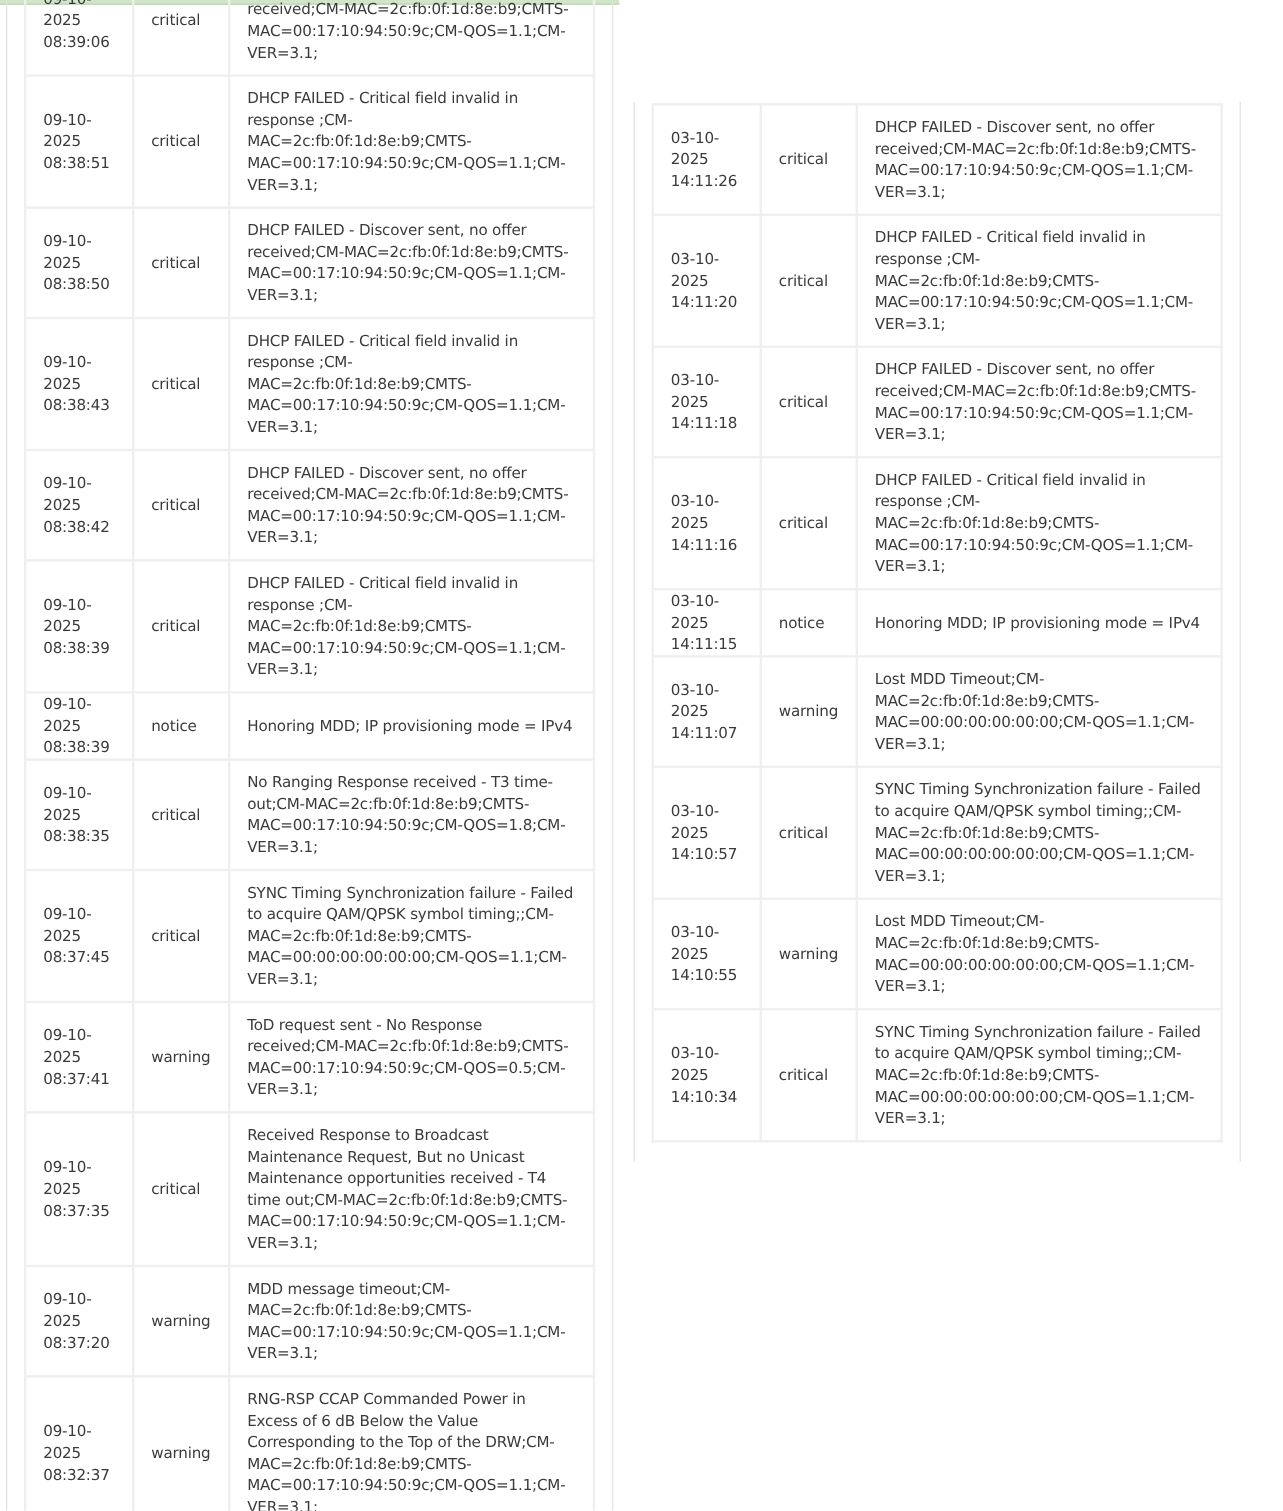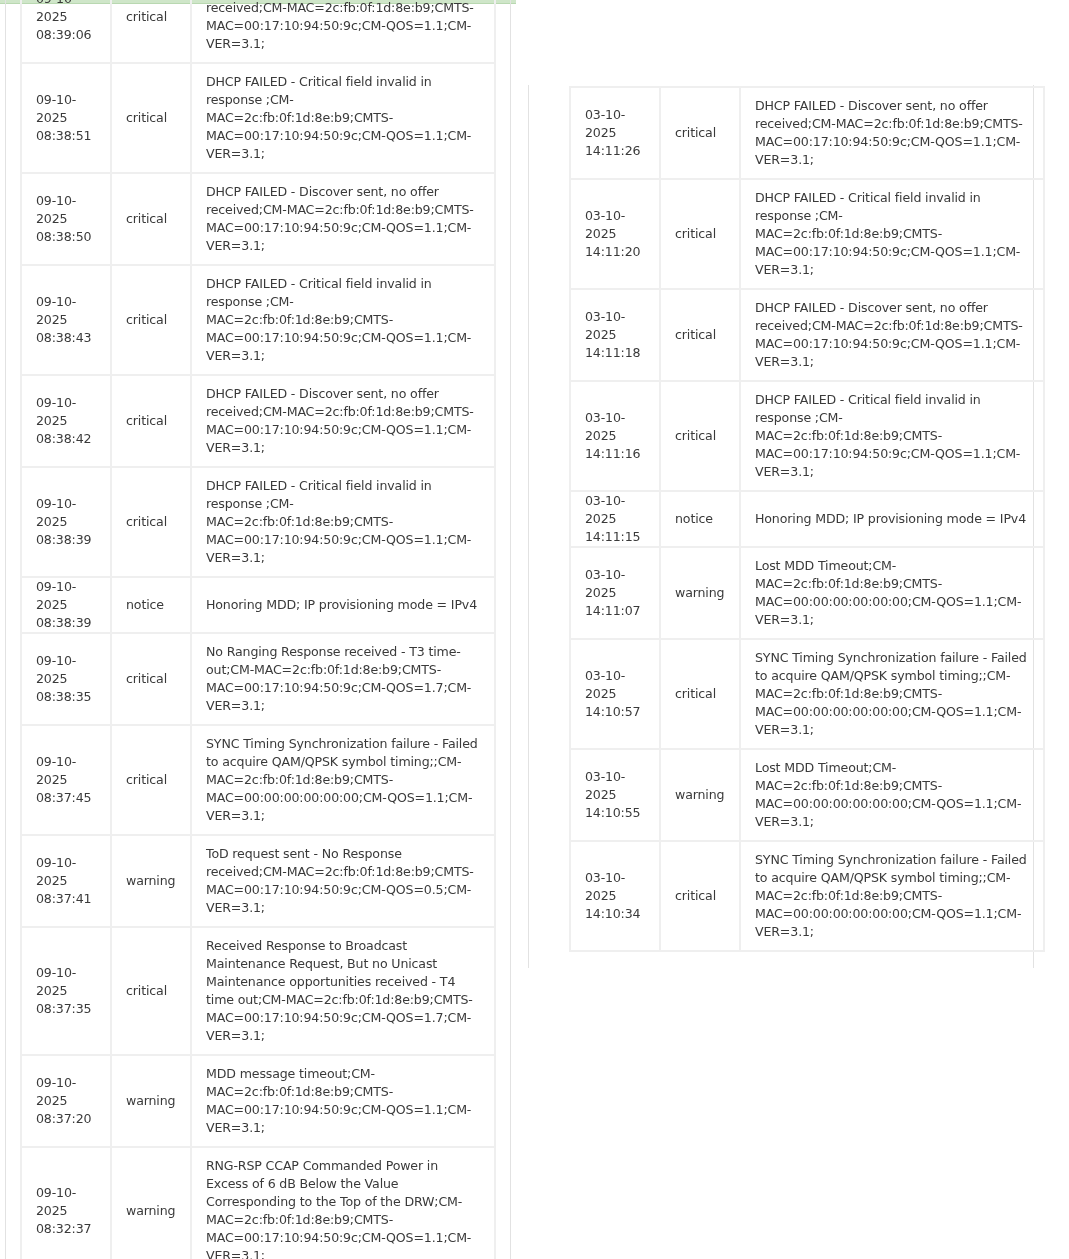--- a/index.html
+++ b/index.html
@@ -9,21 +9,21 @@
   .panel-left { position:absolute; left:5px; top:0; width:504px; height:1259px;
                 border-left:1px solid #e2e2e2; border-right:1px solid #e2e2e2; }
   .panel-right { position:absolute; left:528px; top:85px; width:504px; height:883px;
                 border-left:1px solid #e2e2e2; border-right:1px solid #e2e2e2; }
   table { border-collapse:collapse; position:absolute; table-layout:fixed; font-size:12.6px; line-height:18px; letter-spacing:-0.15px; }
   td { border:2px solid #efefef; vertical-align:middle; padding:0; }
   td.ts { width:56px; padding:0 14px; }
   td.sev { width:66px; padding:0 14px; }
   td.msg { padding:9px 14px 9px 14px; word-wrap:break-word; }
   #left-table { left:20px; top:-30px; width:476px; }
-  #right-table { left:569px; top:86px; width:476px;padding-left:16px; }
+  #right-table { left:543px; top:86px; width:476px;padding-left:16px; }
   #left-table col.c1, #right-table col.c1 { width:90px; }
   #left-table col.c2, #right-table col.c2 { width:80px; }
 </style>
 </head>
 <body>
 
 <div class="topbar"></div>
 
 <div class="panel-left"></div>
 <div class="panel-right"></div>
@@ -114,21 +114,21 @@
       </tr>
       <tr>
         <td class="ts">
           <div>
             <div>09-10-</div>
             <div>2025</div>
           </div>
           <div>08:38:35</div>
         </td>
         <td class="sev">critical</td>
-        <td class="msg">No Ranging Response received - T3 time-out;CM-MAC=2c:fb:0f:1d:8e:b9;CMTS-MAC=00:17:10:94:50:9c;CM-QOS=1.7;CM-VER=3.1;</td>
+        <td class="msg">No Ranging Response received - T3 time-out;CM-MAC=2c:fb:0f:1d:8e:b9;CMTS-MAC=00:17:10:94:50:9c;CM-QOS=1.8;CM-VER=3.1;</td>
       </tr>
       <tr>
         <td class="ts">
           <div>
             <div>09-10-</div>
             <div>2025</div>
           </div>
           <div>08:37:45</div>
         </td>
         <td class="sev">critical</td>
@@ -147,21 +147,21 @@
       </tr>
       <tr>
         <td class="ts">
           <div>
             <div>09-10-</div>
             <div>2025</div>
           </div>
           <div>08:37:35</div>
         </td>
         <td class="sev">critical</td>
-        <td class="msg">Received Response to Broadcast Maintenance Request, But no Unicast Maintenance opportunities received - T4 time out;CM-MAC=2c:fb:0f:1d:8e:b9;CMTS-MAC=00:17:10:94:50:9c;CM-QOS=1.7;CM-VER=3.1;</td>
+        <td class="msg">Received Response to Broadcast Maintenance Request, But no Unicast Maintenance opportunities received - T4 time out;CM-MAC=2c:fb:0f:1d:8e:b9;CMTS-MAC=00:17:10:94:50:9c;CM-QOS=1.1;CM-VER=3.1;</td>
       </tr>
       <tr>
         <td class="ts">
           <div>
             <div>09-10-</div>
             <div>2025</div>
           </div>
           <div>08:37:20</div>
         </td>
         <td class="sev">warning</td>

